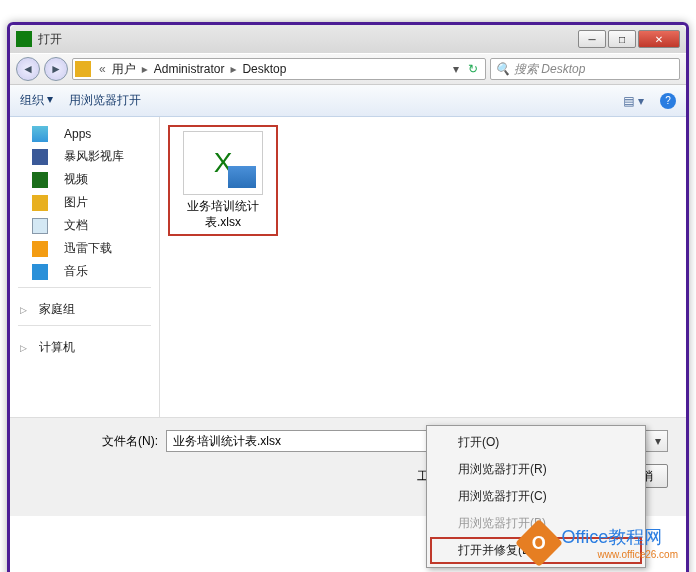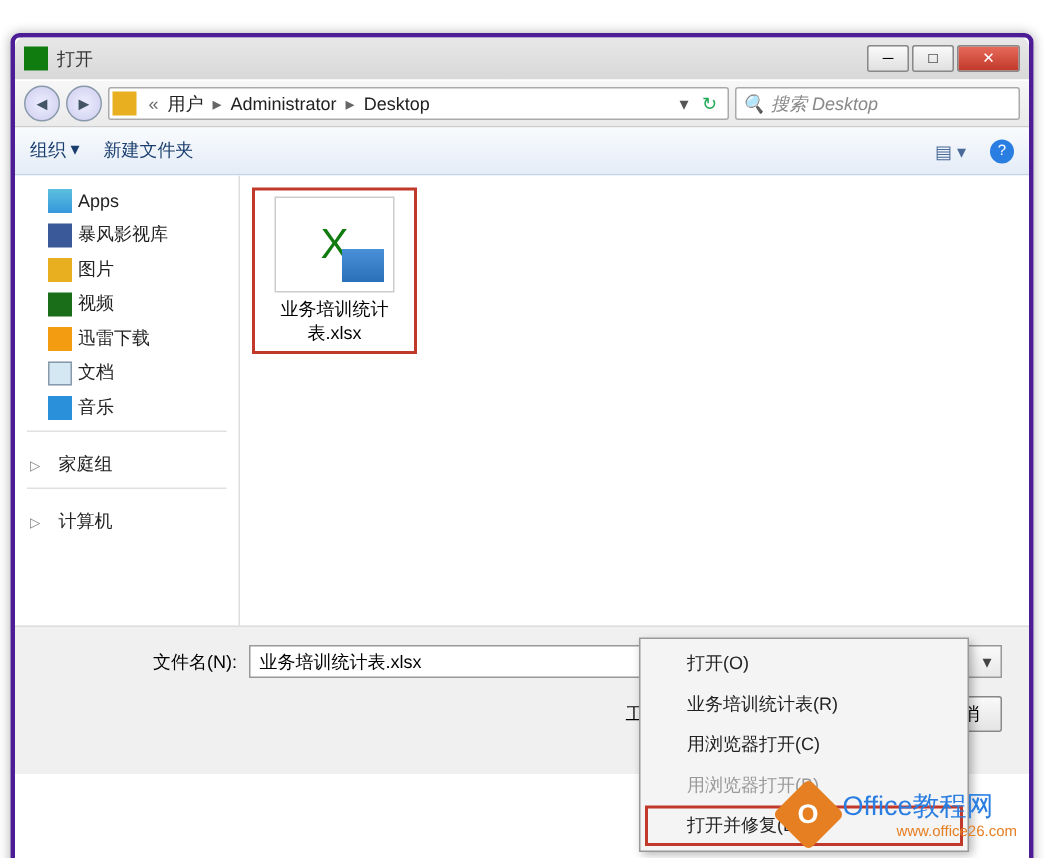--- a/index.html
+++ b/index.html
@@ -26,21 +26,21 @@
     .search-icon { margin-right: 4px; color: #888; }
     
     .toolbar { height: 32px; background: linear-gradient(#f9fbfd,#e4ecf7); border-bottom: 1px solid #c4d4e8; display: flex; align-items: center; padding: 0 10px; gap: 16px; }
     .tb-item { color: #1a3e6e; cursor: pointer; display: flex; align-items: flex-start; gap: 3px; }
     .tb-spacer { flex: 1; }
     .tb-icon { color: #4a6a9a; cursor: pointer; }
     .help-icon { width: 16px; height: 16px; border-radius: 50%; background: #2a7de1; color: #fff; display: flex; align-items: center; justify-content: center; font-size: 10px; }
     
     .body-area { display: flex; height: 300px; background: #fff; }
     .sidebar { width: 150px; border-right: 1px solid #ddd; padding: 6px 2px; overflow: hidden; }
-    .sb-item { display: flex; align-items: center; gap: 4px; padding: 3px 8px 3px 20px; color: #222; cursor: pointer; }
+    .sb-item { display: flex; align-items: center; gap: 16px; padding: 3px 8px 3px 20px; color: #222; cursor: pointer; }
     .sb-item .icon { width: 16px; height: 16px; display: inline-block; }
     .sb-group { padding: 3px 8px; color: #222; font-weight: normal; margin-top: 10px; display: flex; align-items: center; gap: 6px; }
     .sb-group .expand { color: #888; font-size: 9px; }
     .sb-divider { height: 1px; background: #e0e0e0; margin: 4px 6px; }
     
     .file-area { flex: 1; padding: 8px; position: relative; }
     .file-item { width: 110px; text-align: center; cursor: pointer; padding: 4px; }
     .file-item.highlighted { border: 2px solid #c0392b; }
     .file-thumb { width: 80px; height: 64px; margin: 0 auto 4px; background: #fff; border: 1px solid #ccc; display: flex; align-items: center; justify-content: center; font-size: 28px; color: #107c10; position: relative; }
     .file-thumb::after { content: ""; position: absolute; right: 6px; bottom: 6px; width: 28px; height: 22px; background: linear-gradient(#4a90d9,#2a70b9); }
@@ -117,51 +117,51 @@
       <span class="search-icon">🔍</span>
       <span>搜索 Desktop</span>
     </div>
   </div>
 
   <div class="toolbar">
     <span class="tb-item">
       <span>组织</span>
       <span>▾</span>
     </span>
-    <span class="tb-item">新建文件夹</span>
+    <span class="tb-item">用浏览器打开</span>
     <span class="tb-spacer"></span>
     <span class="tb-icon">▤ ▾</span>
     <span class="help-icon">?</span>
   </div>
 
   <div class="body-area">
     <div class="sidebar">
       <div class="sb-item">
           <span class="icon i-apps"></span>
           <span>Apps</span>
         </div>
       <div class="sb-item">
           <span class="icon i-storm"></span>
           <span>暴风影视库</span>
         </div>
       <div class="sb-item">
+          <span class="icon i-video"></span>
+          <span>视频</span>
+        </div>
+      <div class="sb-item">
           <span class="icon i-pic"></span>
           <span>图片</span>
         </div>
       <div class="sb-item">
-          <span class="icon i-video"></span>
-          <span>视频</span>
+          <span class="icon i-doc"></span>
+          <span>文档</span>
         </div>
       <div class="sb-item">
           <span class="icon i-thunder"></span>
           <span>迅雷下载</span>
-        </div>
-      <div class="sb-item">
-          <span class="icon i-doc"></span>
-          <span>文档</span>
         </div>
       <div class="sb-item">
           <span class="icon i-music"></span>
           <span>音乐</span>
         </div>
       <div class="sb-divider"></div>
       <div class="sb-group">
           <span class="expand">▷</span>
           <span class="icon i-home"></span>
           <span>家庭组</span>
@@ -200,21 +200,21 @@
         <span class="arrow">▼</span>
       </div>
       <div class="btn" style="margin-left:10px;">取消</div>
     </div>
   </div>
 
 </div>
 
 <div class="dropdown-menu">
   <div class="menu-item">打开(O)</div>
-  <div class="menu-item">业务培训统计表(R)</div>
+  <div class="menu-item">用浏览器打开(R)</div>
   <div class="menu-item">用浏览器打开(C)</div>
   <div class="menu-item disabled">用浏览器打开(B)</div>
   <div class="menu-item highlighted">打开并修复(E)...</div>
 </div>
 
 <div class="watermark">
   <div class="wm-badge">
       <span>O</span>
     </div>
   <div>

